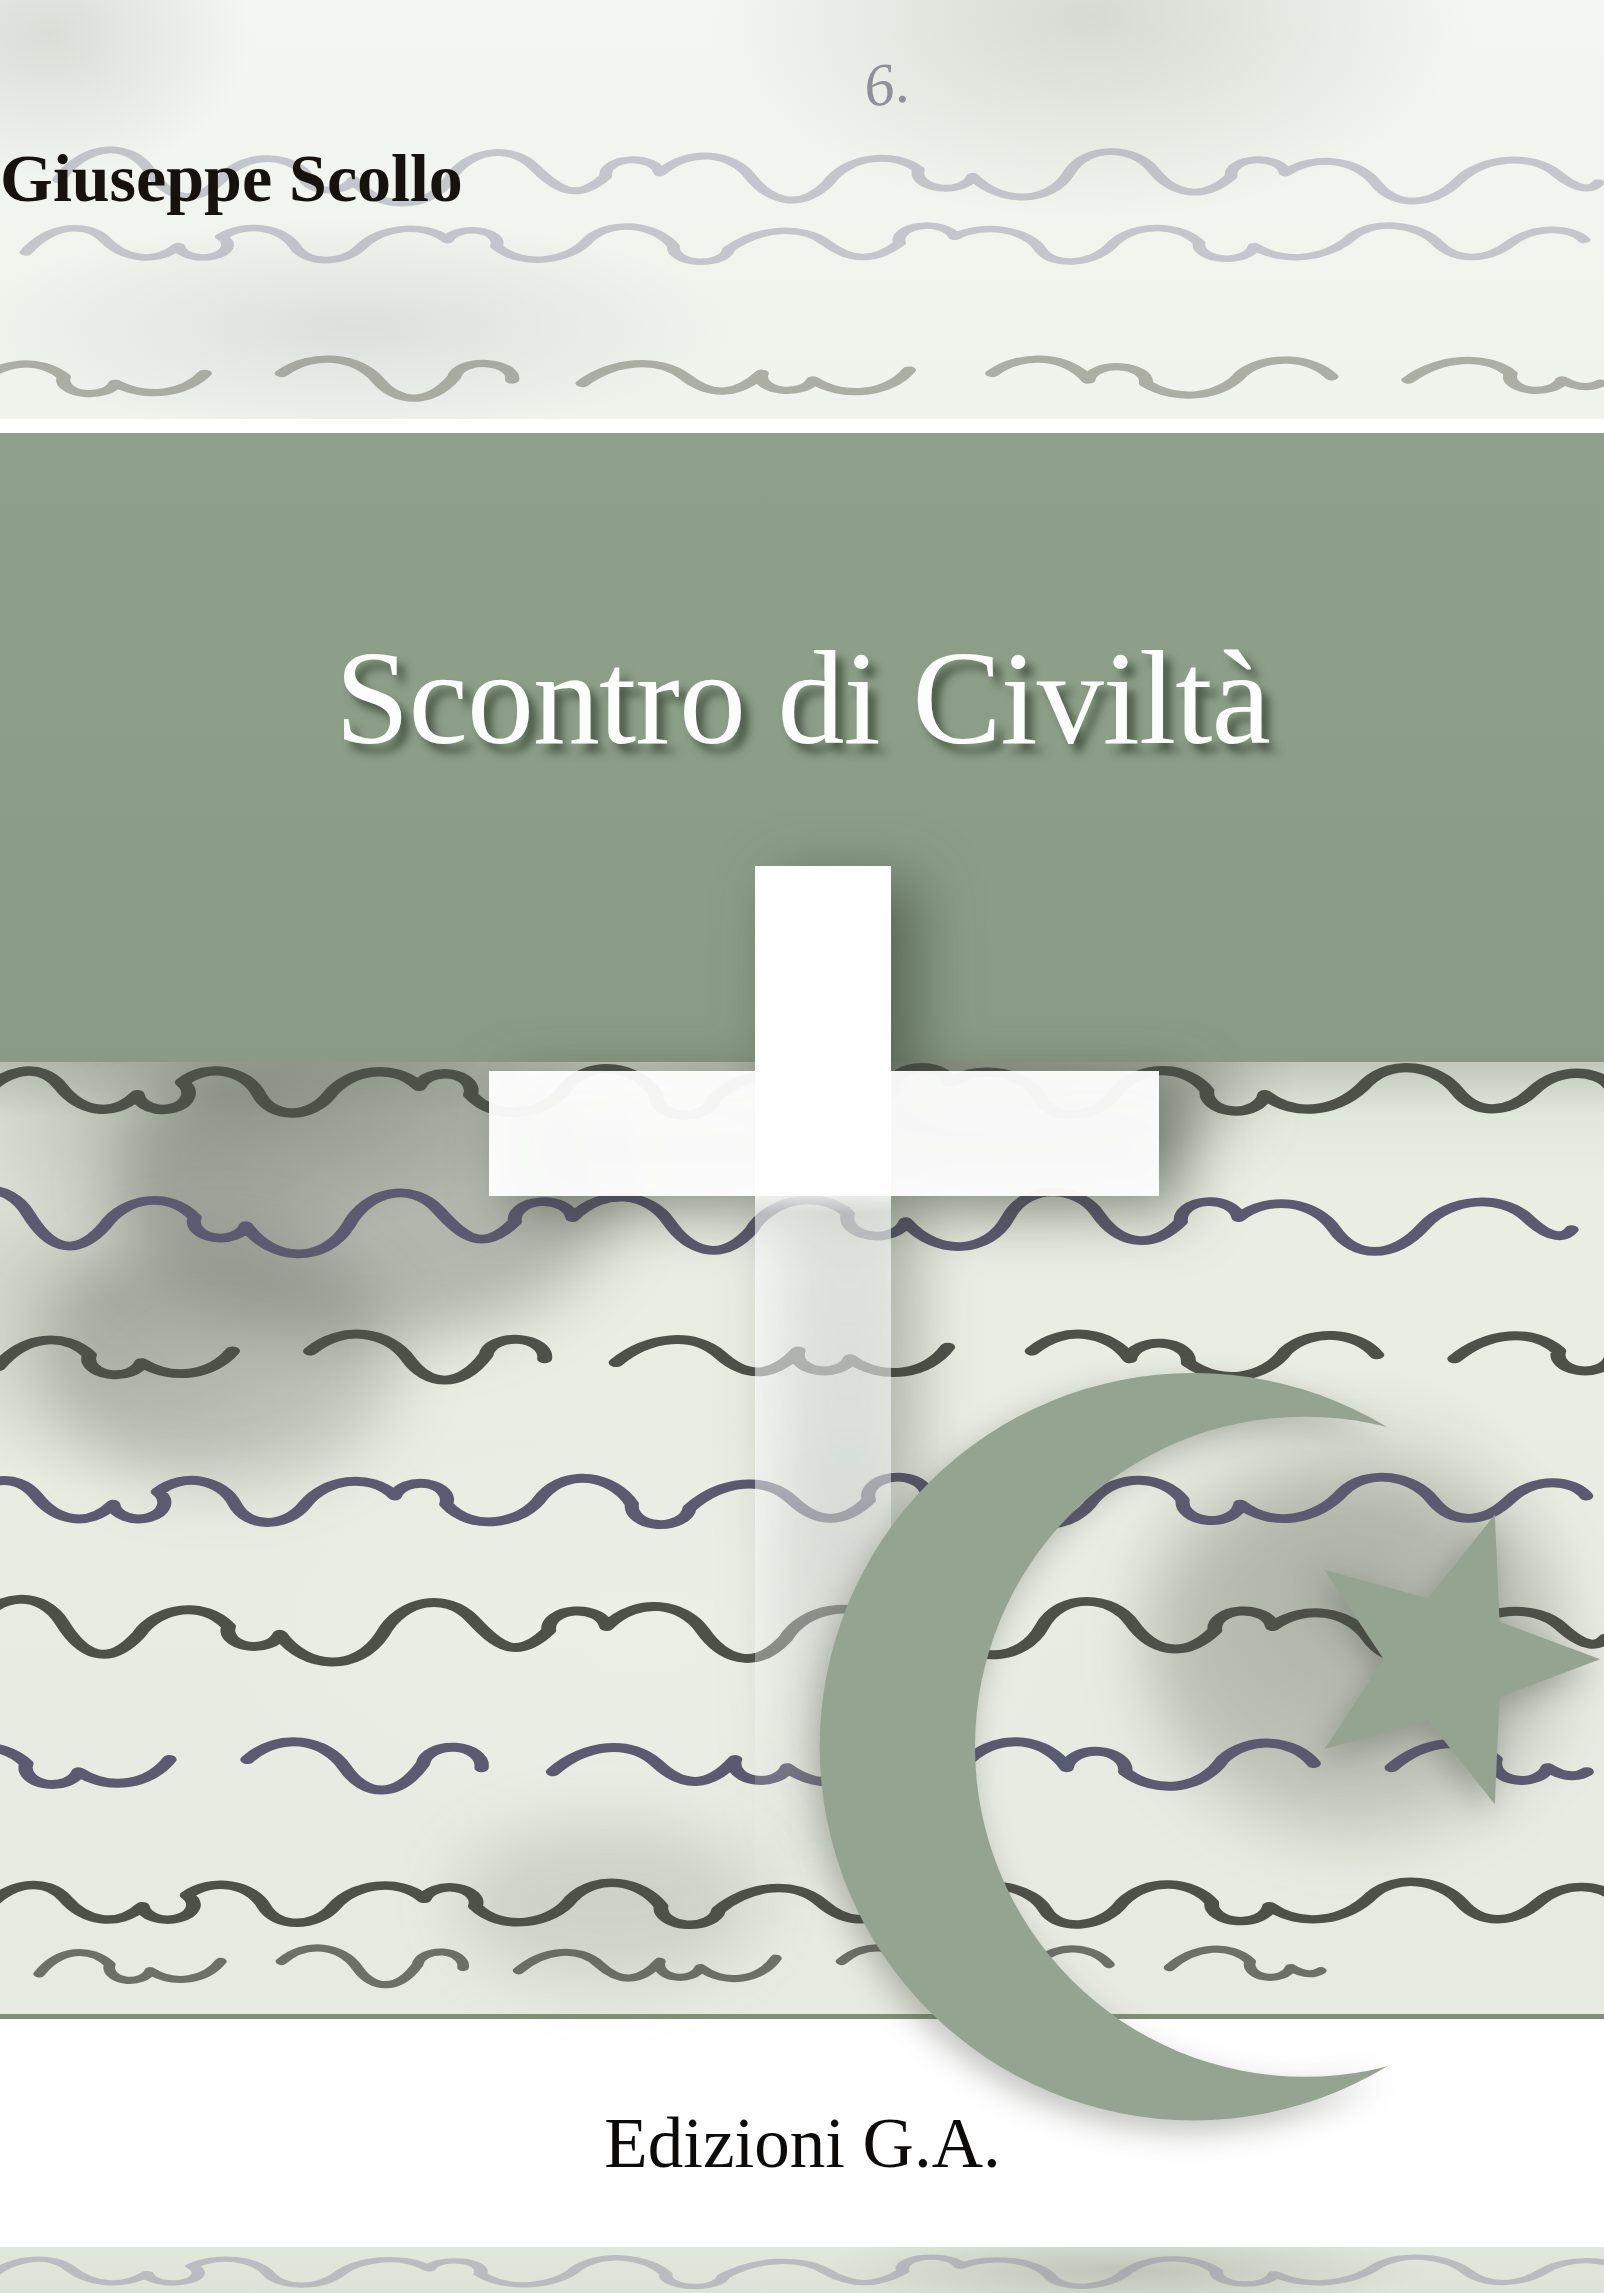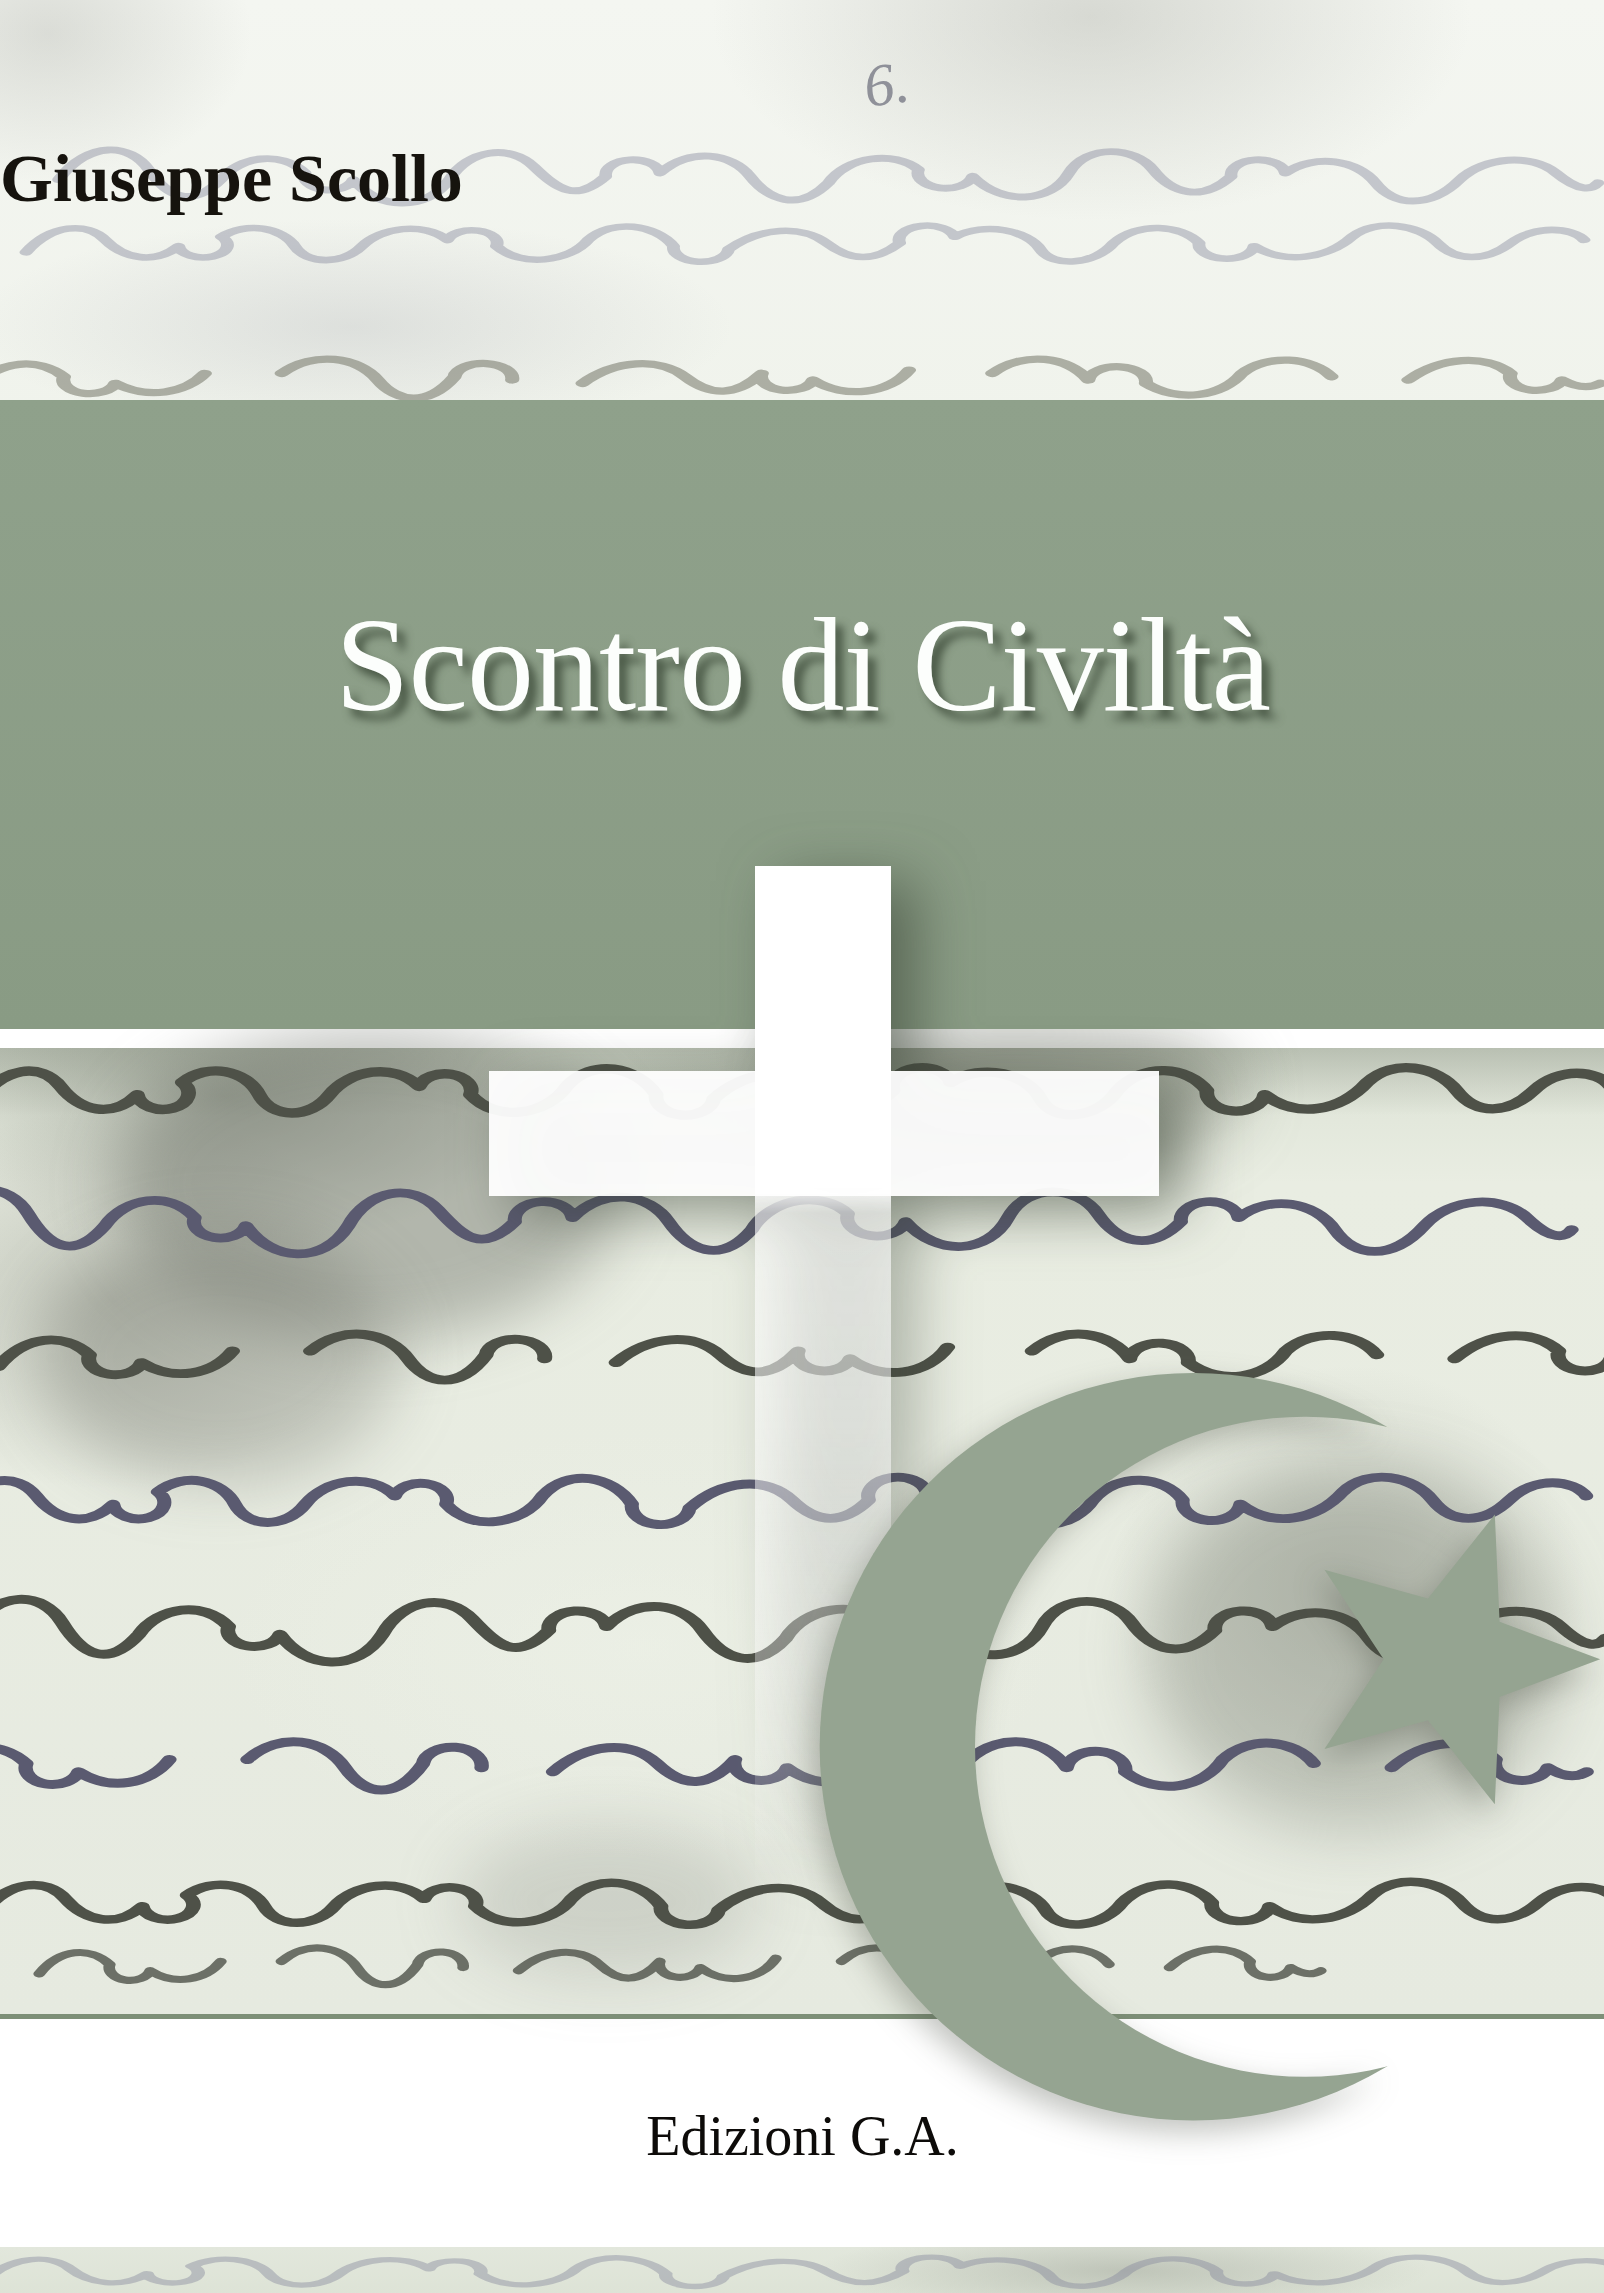--- a/index.html
+++ b/index.html
@@ -33,27 +33,27 @@
   .rows{position:absolute;inset:0;width:100%;height:100%;}
   .sq{fill:none;stroke-linecap:round;stroke-linejoin:round;}
   .row-dark {stroke:#4E5148;stroke-width:4.6px;}
   .row-blue {stroke:#5A5A70;stroke-width:4.4px;}
   .row-faint{stroke:#84869A;stroke-width:4.2px;opacity:.42;}
   .row-mid  {stroke:#7F8173;stroke-width:4.4px;opacity:.6;}
 
   
   .author{position:absolute;left:0;top:144px;width:100%;text-align:left;
     font-weight:bold;font-size:68px;line-height:1;color:#16130E;z-index:6;}
-  .band{position:absolute;left:0;top:400px;width:1605px;height:629px;z-index:1;
+  .band{position:absolute;left:0;top:433px;width:1605px;height:629px;z-index:1;
     background:linear-gradient(180deg,#8FA18B,#899B84);}
   .title{position:absolute;left:0;top:198px;width:100%;margin:0;text-align:center;
     font-weight:normal;font-size:134px;line-height:1;letter-spacing:-1px;color:#FCFEFC;
     text-shadow:7.8px 8.7px 8.7px rgba(64,78,60,.85);}
   .publisher{position:absolute;left:0;top:2108px;width:100%;text-align:center;
-    font-size:56px;line-height:1;color:#0D0B09;z-index:6;}
+    font-size:71px;line-height:1;color:#0D0B09;z-index:6;}
   .mark6{position:absolute;left:864px;top:50px;font-style:italic;font-size:60px;
     color:rgba(108,110,124,.72);transform:rotate(-8deg);z-index:6;}
 
   
   .cross{position:absolute;inset:0;z-index:3;
     filter:drop-shadow(25px 15.5px 29px rgba(50,60,46,.55));}
   .cross-v{position:absolute;left:755px;top:866px;width:136px;height:1021px;
     background:linear-gradient(180deg,
       #FFFFFF 0%, #FFFFFF 31%,
       rgba(255,255,255,.62) 34%,

